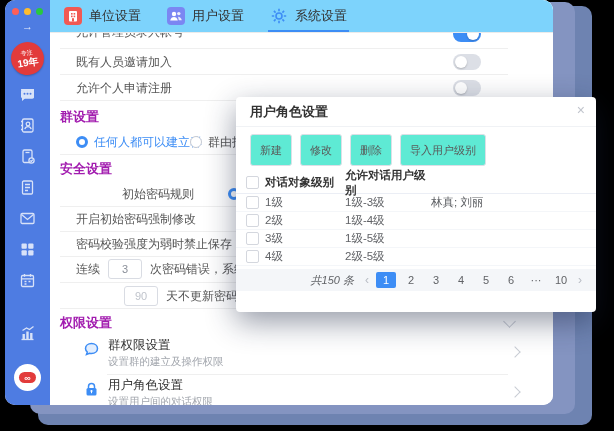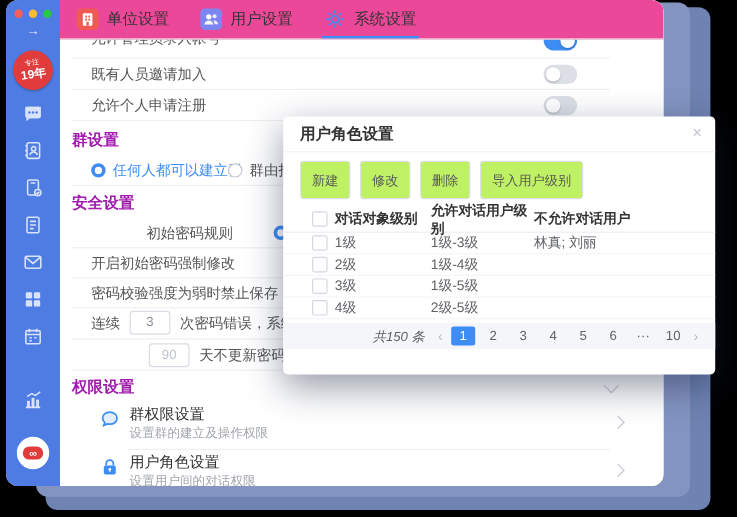--- a/index.html
+++ b/index.html
@@ -23,21 +23,21 @@
   .badge .b-main{font-size:10px;line-height:11px;font-weight:bold;}
   .side-icons{position:absolute;top:86px;left:0;width:45px;display:flex;flex-direction:column;align-items:center;}
   .side-ic{width:17px;height:17px;margin-bottom:14px;opacity:.78;cursor:pointer;}
   .side-ic.gap{margin-top:22px;}
   .side-logo{position:absolute;left:9px;bottom:14px;width:27px;height:27px;background:#fff;border-radius:50%;
              display:flex;align-items:center;justify-content:center;}
   .logo-pill{width:17px;height:11px;background:#E23B3B;border-radius:6px;color:#fff;font-size:9px;line-height:10px;
              font-weight:bold;display:flex;align-items:center;justify-content:center;}
   
   .main{position:relative;flex:1;background:#fff;}
-  .tabbar{position:absolute;top:0;left:0;right:0;height:32px;background:#ec4899;border-bottom:1px solid #EBEBEB;
+  .tabbar{position:absolute;top:0;left:0;right:0;height:32px;background:#7dd3fc;border-bottom:1px solid #EBEBEB;
           display:flex;align-items:center;gap:26px;padding-left:14px;z-index:3;}
   .tab{position:relative;display:flex;align-items:center;gap:7px;height:32px;font-size:13px;color:#333;cursor:pointer;}
   .tab.active::after{content:"";position:absolute;left:-2px;right:-2px;bottom:0;height:2px;background:#3D8DF5;}
   .tab-ic{width:18px;height:18px;border-radius:4px;display:flex;align-items:center;justify-content:center;flex:0 0 18px;}
   .tab-ic.unit{background:#F15953}.tab-ic.dept{background:#F5A12D}.tab-ic.user{background:#7B86F2}.tab-ic.sys{background:transparent}
   
   .row{position:absolute;left:26px;font-size:12px;color:#555;display:flex;align-items:center;}
   .sec{position:absolute;left:10px;font-size:13px;font-weight:bold;color:#a21caf;}
   .hdiv{position:absolute;left:10px;width:448px;height:1px;background:#EFEFEF;}
   .tgl{position:absolute;left:403px;width:28px;height:16px;border-radius:8px;background:#DCDFE6;cursor:pointer;}
@@ -58,23 +58,23 @@
   .perm-sub{font-size:10.5px;color:#A2A6AD;line-height:13px;margin-top:2px;}
   .perm-chev{position:absolute;left:428px;top:10px;}
   
   .modal{position:absolute;left:236px;top:97px;width:360px;height:215px;background:#fff;border-radius:4px;z-index:10;
          box-shadow:0 10px 30px rgba(20,30,60,.45);}
   .m-head{position:relative;height:29px;border-bottom:1px solid #F0F2F5;display:flex;align-items:center;padding:0 14px;}
   .m-title{font-size:13px;font-weight:600;color:#333;}
   .m-close{position:absolute;right:11px;top:6px;color:#C0C4CC;font-size:14px;line-height:14px;cursor:pointer;}
   .m-toolbar{display:flex;gap:8px;padding:7px 14px 6px 14px;}
   .m-btn{display:inline-flex;align-items:center;justify-content:center;height:32px;padding:12px 9px;border:1px solid #DCDFE6;
-         border-radius:3px;font-size:11px;color:#595959;background:#bef264;cursor:pointer;white-space:nowrap;}
+         border-radius:3px;font-size:11px;color:#595959;background:#5eead4;cursor:pointer;white-space:nowrap;}
   .m-table{padding:0;}
-  .t-row{display:flex;align-items:center;height:17px;padding-left:24px;font-size:11.5px;color:#606266;border-bottom:1px solid #F4F6F9;}
+  .t-row{display:flex;align-items:center;height:17px;padding-left:10px;font-size:11.5px;color:#606266;border-bottom:1px solid #F4F6F9;}
   .t-row.head{height:21px;font-weight:bold;color:#333;border-bottom:1px solid #EBEEF5;font-size:11.5px;}
   .cbx{width:11px;height:11px;border:1px solid #D4D7DE;border-radius:2px;background:#fff;flex:0 0 11px;margin-right:6px;cursor:pointer;}
   .c1{width:80px;flex:0 0 80px;}
   .c2{width:86px;flex:0 0 86px;}
   .c3{flex:1;}
   .m-pager{margin-top:3px;height:22px;background:#F4F6F9;display:flex;align-items:center;justify-content:flex-end;
            gap:5px;padding-right:12px;font-size:11px;color:#606266;}
   .pg{min-width:16px;height:16px;display:flex;align-items:center;justify-content:center;border-radius:2px;cursor:pointer;color:#606266;padding:0 2px;}
   .pg.active{background:#3D8DF5;color:#fff;}
   .pg-arrow{color:#B8BCC4;cursor:pointer;font-size:12px;padding:0 2px;}
@@ -311,21 +311,20 @@
       <button class="m-btn">新建</button>
       <button class="m-btn">修改</button>
       <button class="m-btn">删除</button>
       <button class="m-btn">导入用户级别</button>
     </div>
     <div class="m-table">
       <div class="t-row head">
         <span class="cbx"></span>
         <span class="c1">对话对象级别</span>
         <span class="c2">允许对话用户级别</span>
-        <span class="c3">不允许对话用户</span>
       </div>
       <div class="t-row">
         <span class="cbx"></span>
         <span class="c1">1级</span>
         <span class="c2">1级-3级</span>
         <span class="c3">林真; 刘丽</span>
       </div>
       <div class="t-row">
         <span class="cbx"></span>
         <span class="c1">2级</span>

